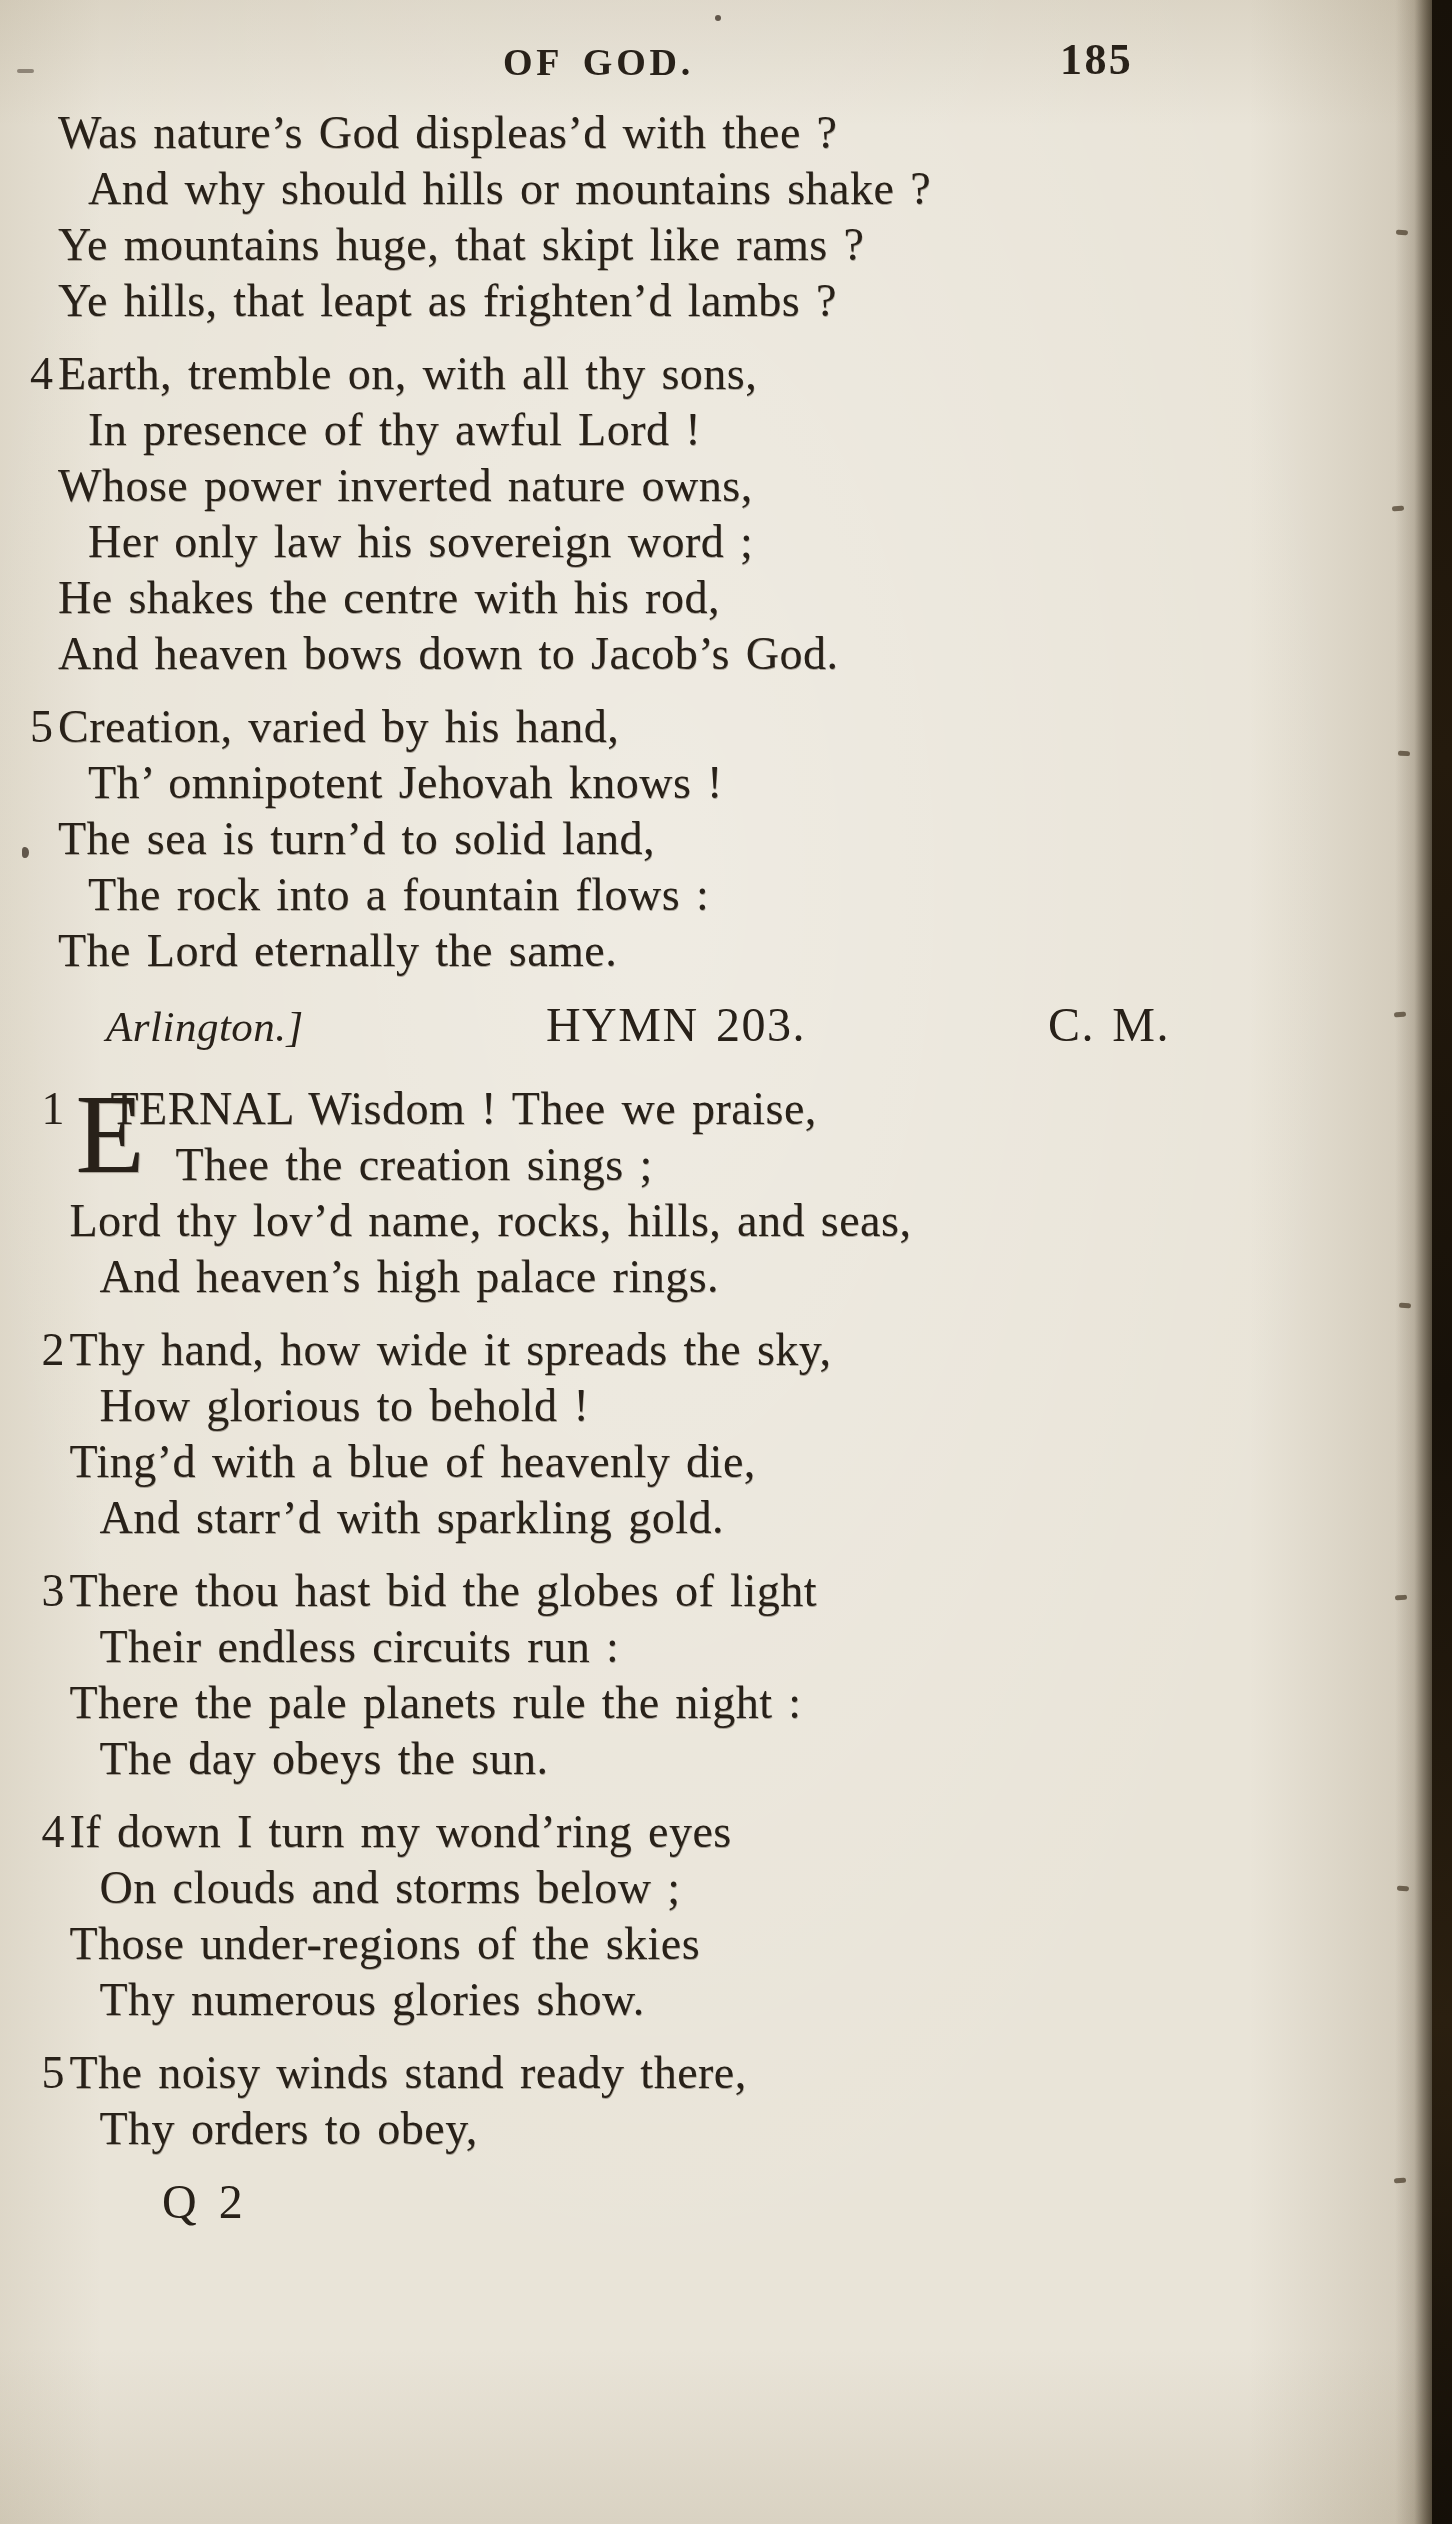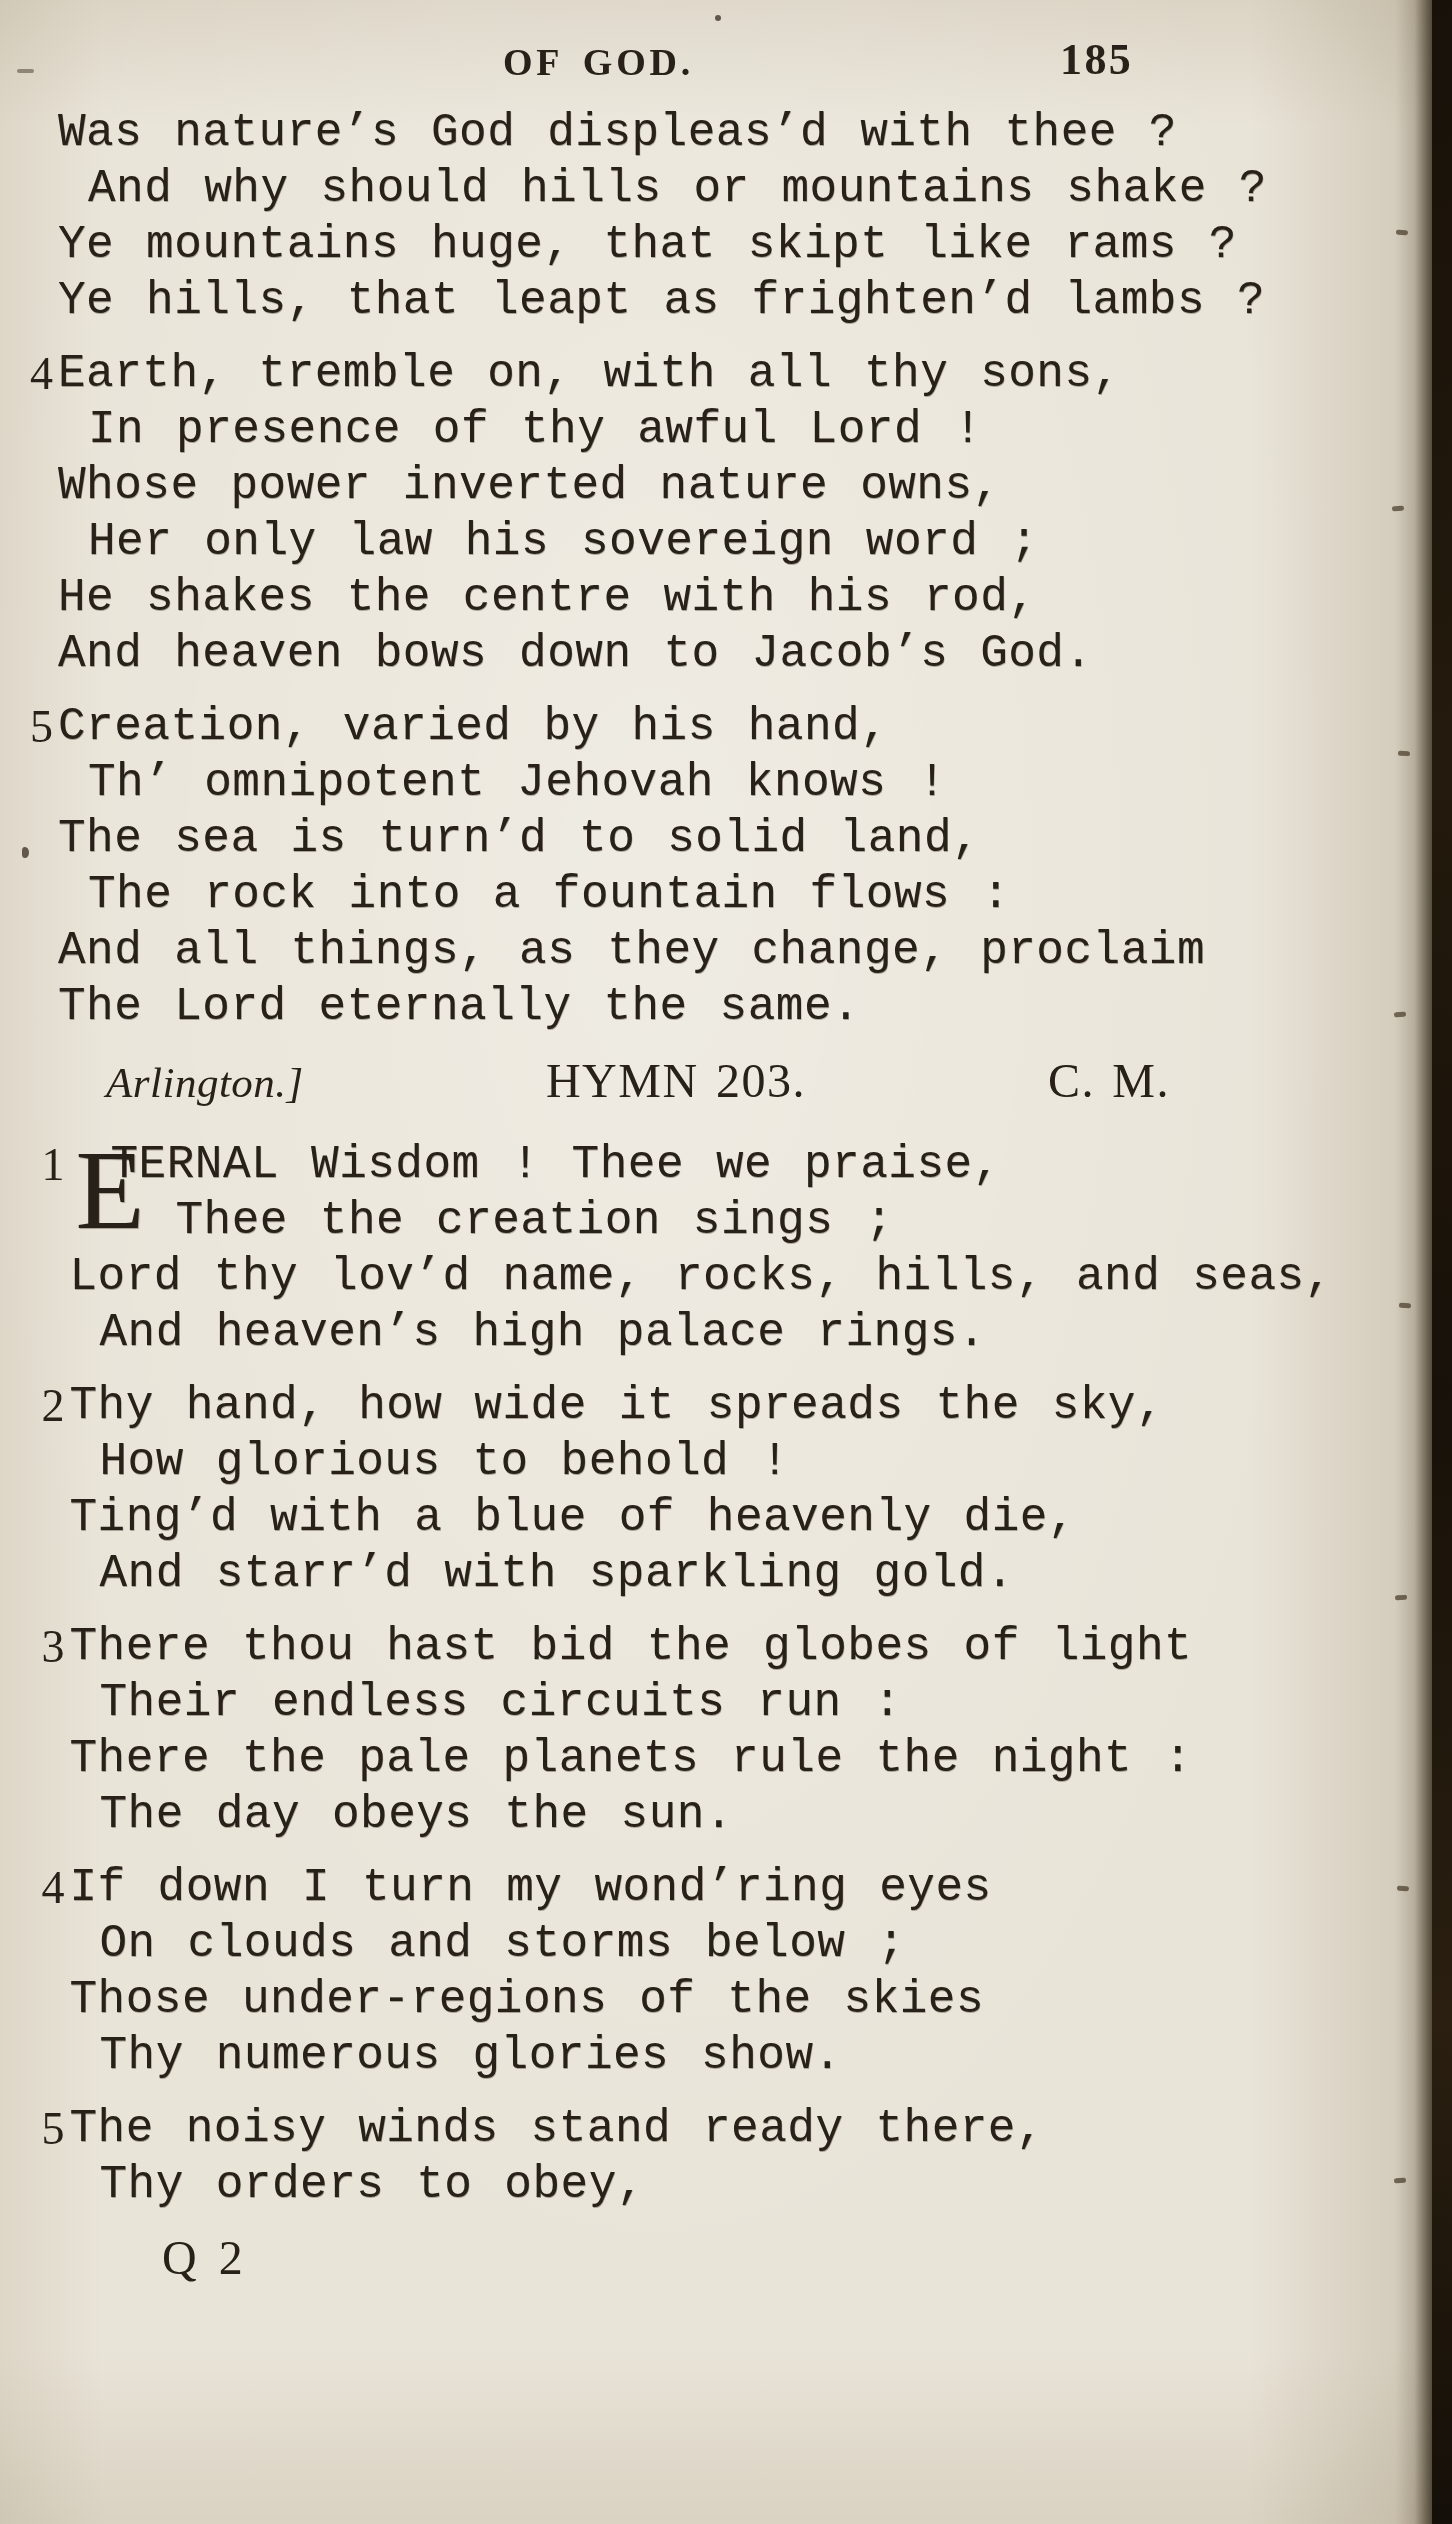--- a/index.html
+++ b/index.html
@@ -77,21 +77,20 @@
     margin: 10.7px 0 0 58px;
     width: 1112px;
     font-size: 46px;
     line-height: 56px;
     letter-spacing: 0.5px;
     word-spacing: 3.8px;
   }
   .line {
     white-space: nowrap;
     text-shadow: 0.5px 0.5px 0.5px rgba(50,38,25,0.35);
-    font-family: Liberation Mono, monospace;
   }
   .line.indent { margin-left: 30px; }
 
   .stanza {
     position: relative;
     margin-bottom: 17px;
   }
   .verse-num {
     position: absolute;
     left: -28px;
@@ -181,21 +180,20 @@
           <div class="line indent">Her only law his sovereign word ;</div>
           <div class="line">He shakes the centre with his rod,</div>
           <div class="line">And heaven bows down to Jacob’s God.</div>
         </div>
         <div class="stanza">
           <span class="verse-num">5</span>
           <div class="line">Creation, varied by his hand,</div>
           <div class="line indent">Th’ omnipotent Jehovah knows !</div>
           <div class="line">The sea is turn’d to solid land,</div>
           <div class="line indent">The rock into a fountain flows :</div>
-          <div class="line">And all things, as they change, proclaim</div>
           <div class="line">The Lord eternally the same.</div>
         </div>
       </div>
 
     <div class="hymn-heading">
       <span class="tune">Arlington.]</span>
       <span class="hymn-no">HYMN 203.</span>
       <span class="meter">C. M.</span>
     </div>
 

